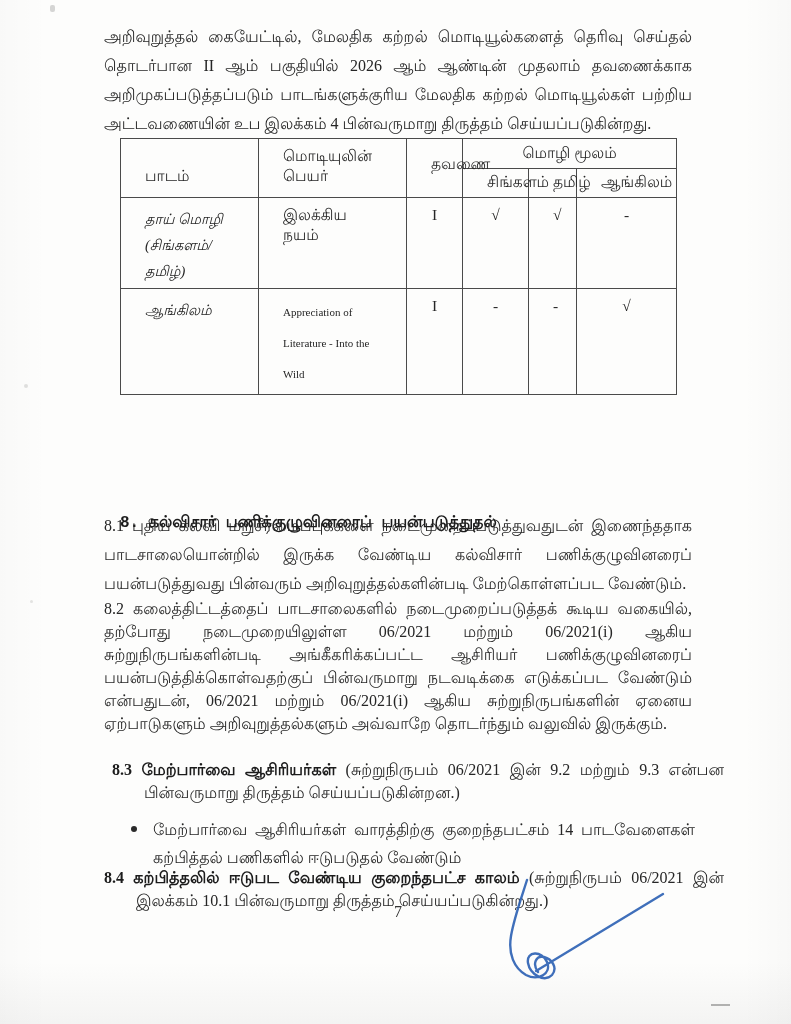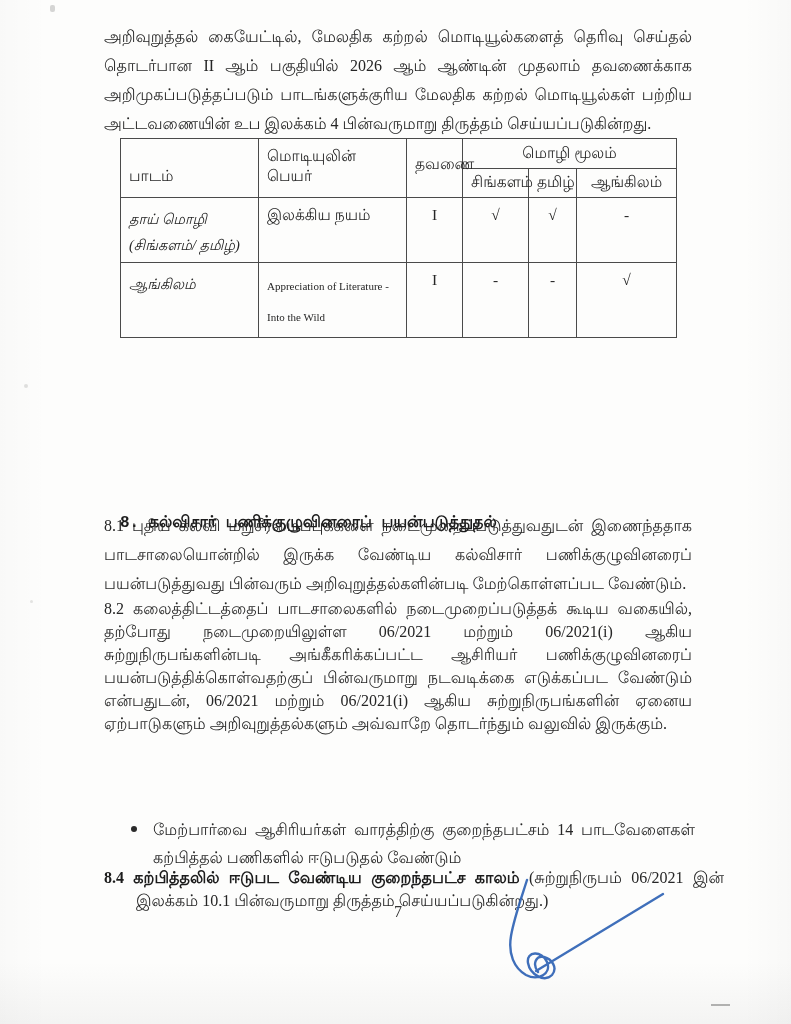--- a/index.html
+++ b/index.html
@@ -27,21 +27,21 @@
   .bold{font-weight:bold;color:#1c1c1c;}
   
   #modtable{
     position:absolute;left:120px;top:138px;
     border-collapse:collapse;
     width:556px;table-layout:fixed;
     font-size:15.5px;color:#262626;
   }
   #modtable td,#modtable th{
     border:1.5px solid #4a4a4a;
-    padding:4px 8px;
+    padding:4px 24px;
     font-weight:normal;
     background:transparent;
   }
   #modtable th{text-align:left;}
   .th-bottom{vertical-align:bottom;padding-bottom:10px !important;}
   .th-center{text-align:center !important;vertical-align:middle;}
   .cell-top{vertical-align:top;padding-top:8px !important;}
   .cell-center{text-align:center;vertical-align:top;padding-top:8px !important;}
   .italic{font-style:italic;font-size:14.5px;line-height:26px;}
   .eng{font-size:11px;line-height:31px;}
@@ -120,20 +120,25 @@
   </tbody>
     </table>
 
 
   <p class="para bold" style="top:493px;margin:16px;font-family:Liberation Mono, monospace;">8. கல்விசார் பணிக்குழுவினரைப் பயன்படுத்துதல்</p>
 
   <p class="para" style="top:511px;margin:0;">8.1 புதிய கல்வி மறுசீரமைப்புக்களை நடைமுறைப்படுத்துவதுடன் இணைந்ததாக பாடசாலையொன்றில் இருக்க வேண்டிய கல்விசார் பணிக்குழுவினரைப் பயன்படுத்துவது பின்வரும் அறிவுறுத்தல்களின்படி மேற்கொள்ளப்பட வேண்டும்.</p>
 
   <p class="para tight" style="top:597px;margin:0;">8.2 கலைத்திட்டத்தைப் பாடசாலைகளில் நடைமுறைப்படுத்தக் கூடிய வகையில், தற்போது நடைமுறையிலுள்ள 06/2021 மற்றும் 06/2021(i) ஆகிய சுற்றுநிருபங்களின்படி அங்கீகரிக்கப்பட்ட ஆசிரியர் பணிக்குழுவினரைப் பயன்படுத்திக்கொள்வதற்குப் பின்வருமாறு நடவடிக்கை எடுக்கப்பட வேண்டும் என்பதுடன், 06/2021 மற்றும் 06/2021(i) ஆகிய சுற்றுநிருபங்களின் ஏனைய ஏற்பாடுகளும் அறிவுறுத்தல்களும் அவ்வாறே தொடர்ந்தும் வலுவில் இருக்கும்.</p>
 
+  <p class="para hang tight" style="top:758px;left:112px;width:580px;margin:0;">
+    <span class="bold">8.3</span>
+    <span class="bold">மேற்பார்வை ஆசிரியர்கள்</span>
+    <span>(சுற்றுநிருபம் 06/2021 இன் 9.2 மற்றும் 9.3 என்பன பின்வருமாறு திருத்தம் செய்யப்படுகின்றன.)</span>
+  </p>
 
   <div class="bullet-item" style="top:816px;">
     <span class="dot"></span>
     <span class="txt">மேற்பார்வை ஆசிரியர்கள் வாரத்திற்கு குறைந்தபட்சம் 14 பாடவேளைகள் கற்பித்தல் பணிகளில் ஈடுபடுதல் வேண்டும்</span>
   </div>
 
   <p class="para hang tight" style="top:866px;margin:0;">
     <span class="bold">8.4</span>
     <span class="bold">கற்பித்தலில் ஈடுபட வேண்டிய குறைந்தபட்ச காலம்</span>
     <span>(சுற்றுநிருபம் 06/2021 இன் இலக்கம் 10.1 பின்வருமாறு திருத்தம் செய்யப்படுகின்றது.)</span>

